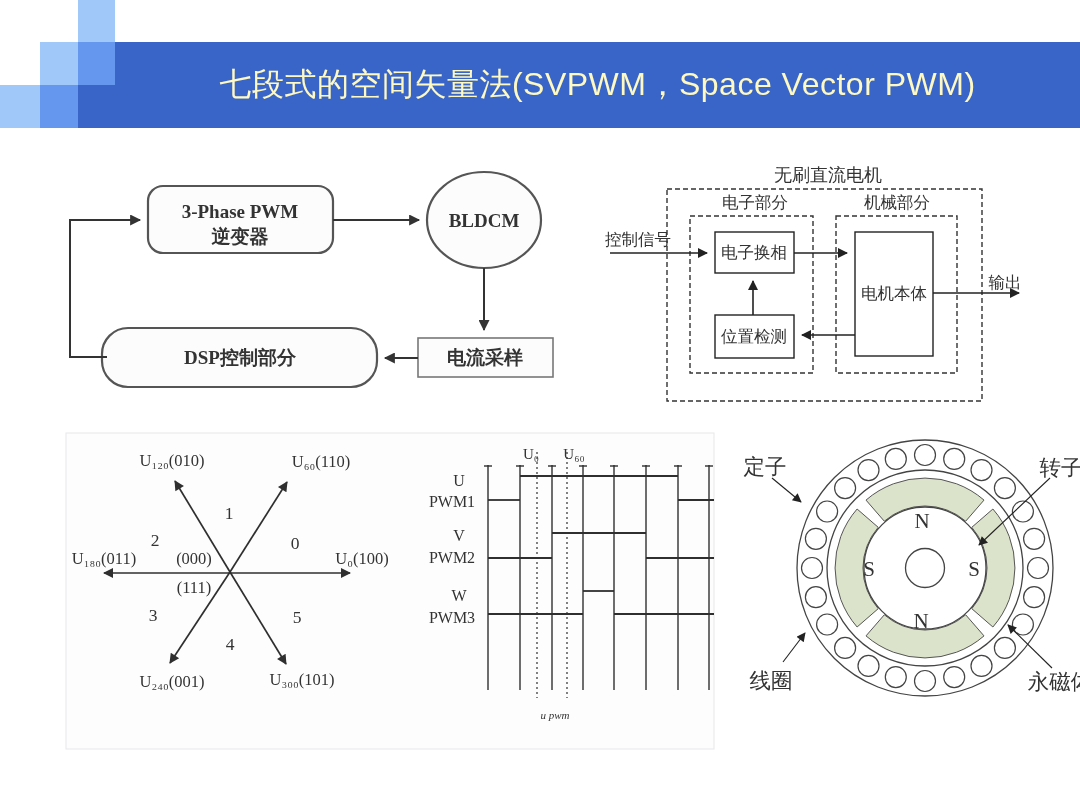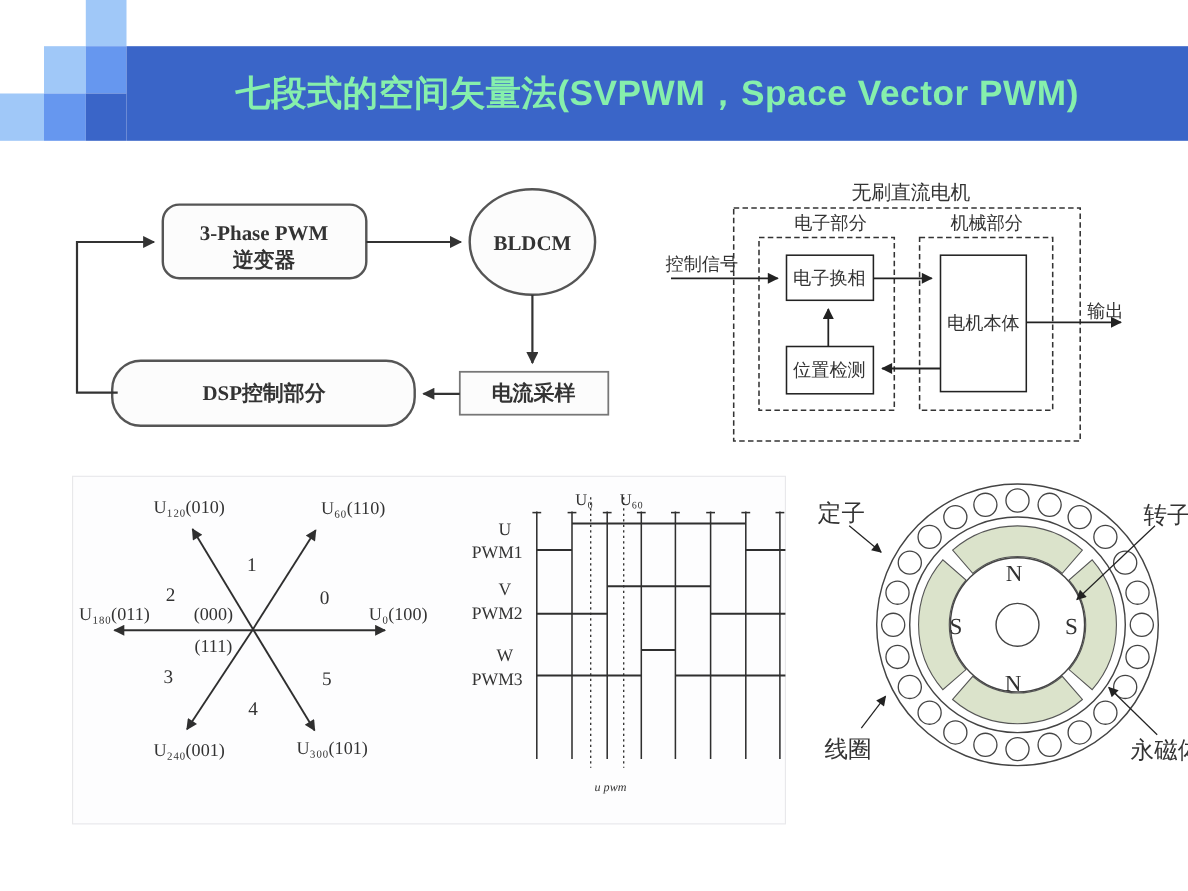--- a/index.html
+++ b/index.html
@@ -4,21 +4,21 @@
 <style>
   html,body{margin:0;padding:0;background:#ffffff;}
   #slide{position:relative;width:1080px;height:810px;background:#fff;overflow:hidden;
          font-family:"Liberation Sans", sans-serif;}
   .sq{position:absolute;}
   .sq-light{background:var(--square_light,#a0c8f8);}
   .sq-med{background:var(--square_medium,#6697ef);}
   .sq-dark{background:var(--title_bar,#3a65c8);}
   #title-bar{position:absolute;left:115px;top:42px;width:965px;height:86px;
              background:var(--title_bar,#3a65c8);display:flex;align-items:center;justify-content:center;}
-  #title-bar .t{color:#86efac;font-weight:bold;font-size:32px;letter-spacing:.5px;white-space:nowrap;}
+  #title-bar .t{color:#fef9c3;font-weight:normal;font-size:32px;letter-spacing:.5px;white-space:nowrap;}
   svg{position:absolute;overflow:visible;}
   svg.clip{overflow:hidden;}
   text{font-family:"Liberation Serif", serif;fill:#333;}
   .scan-text{fill:#2f2f2f;}
 </style>
 </head>
 <body>
 
 <div id="slide">
 

